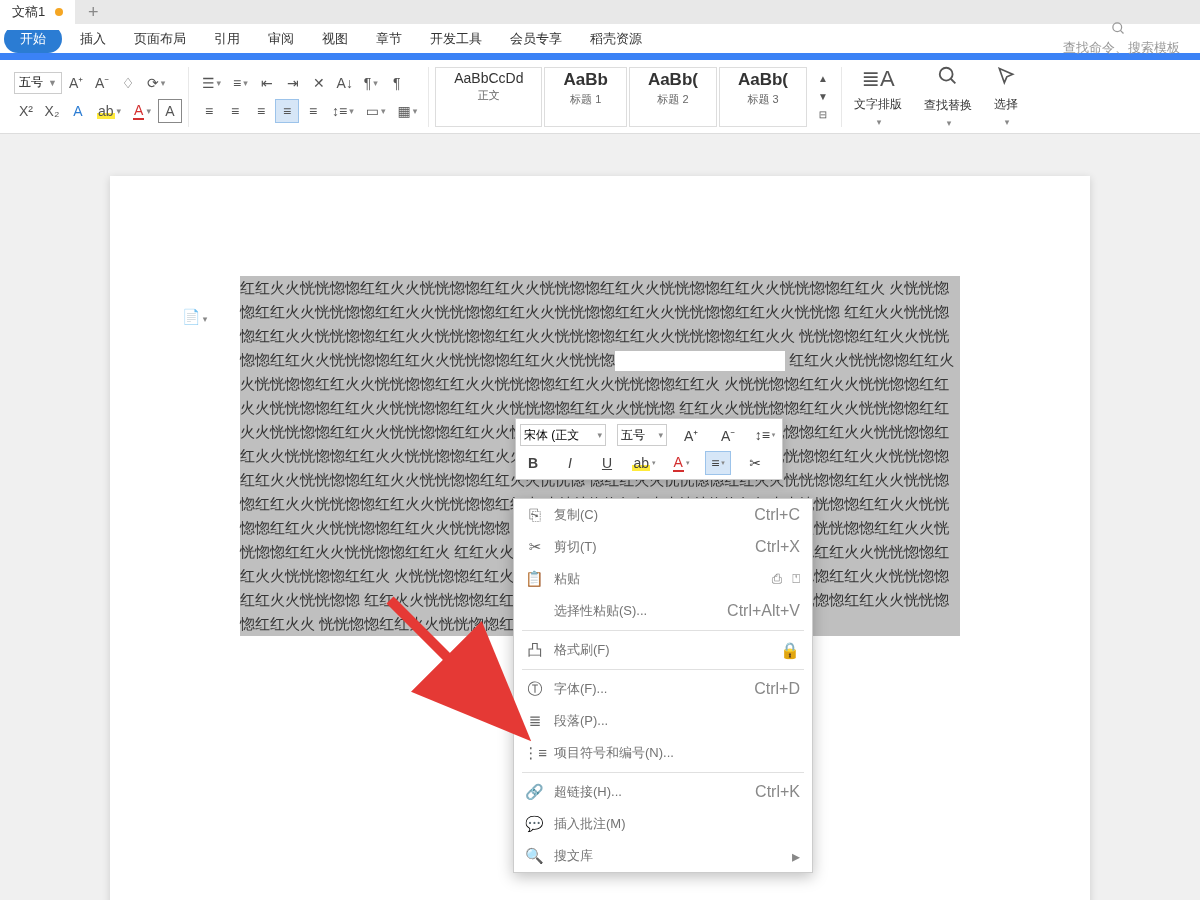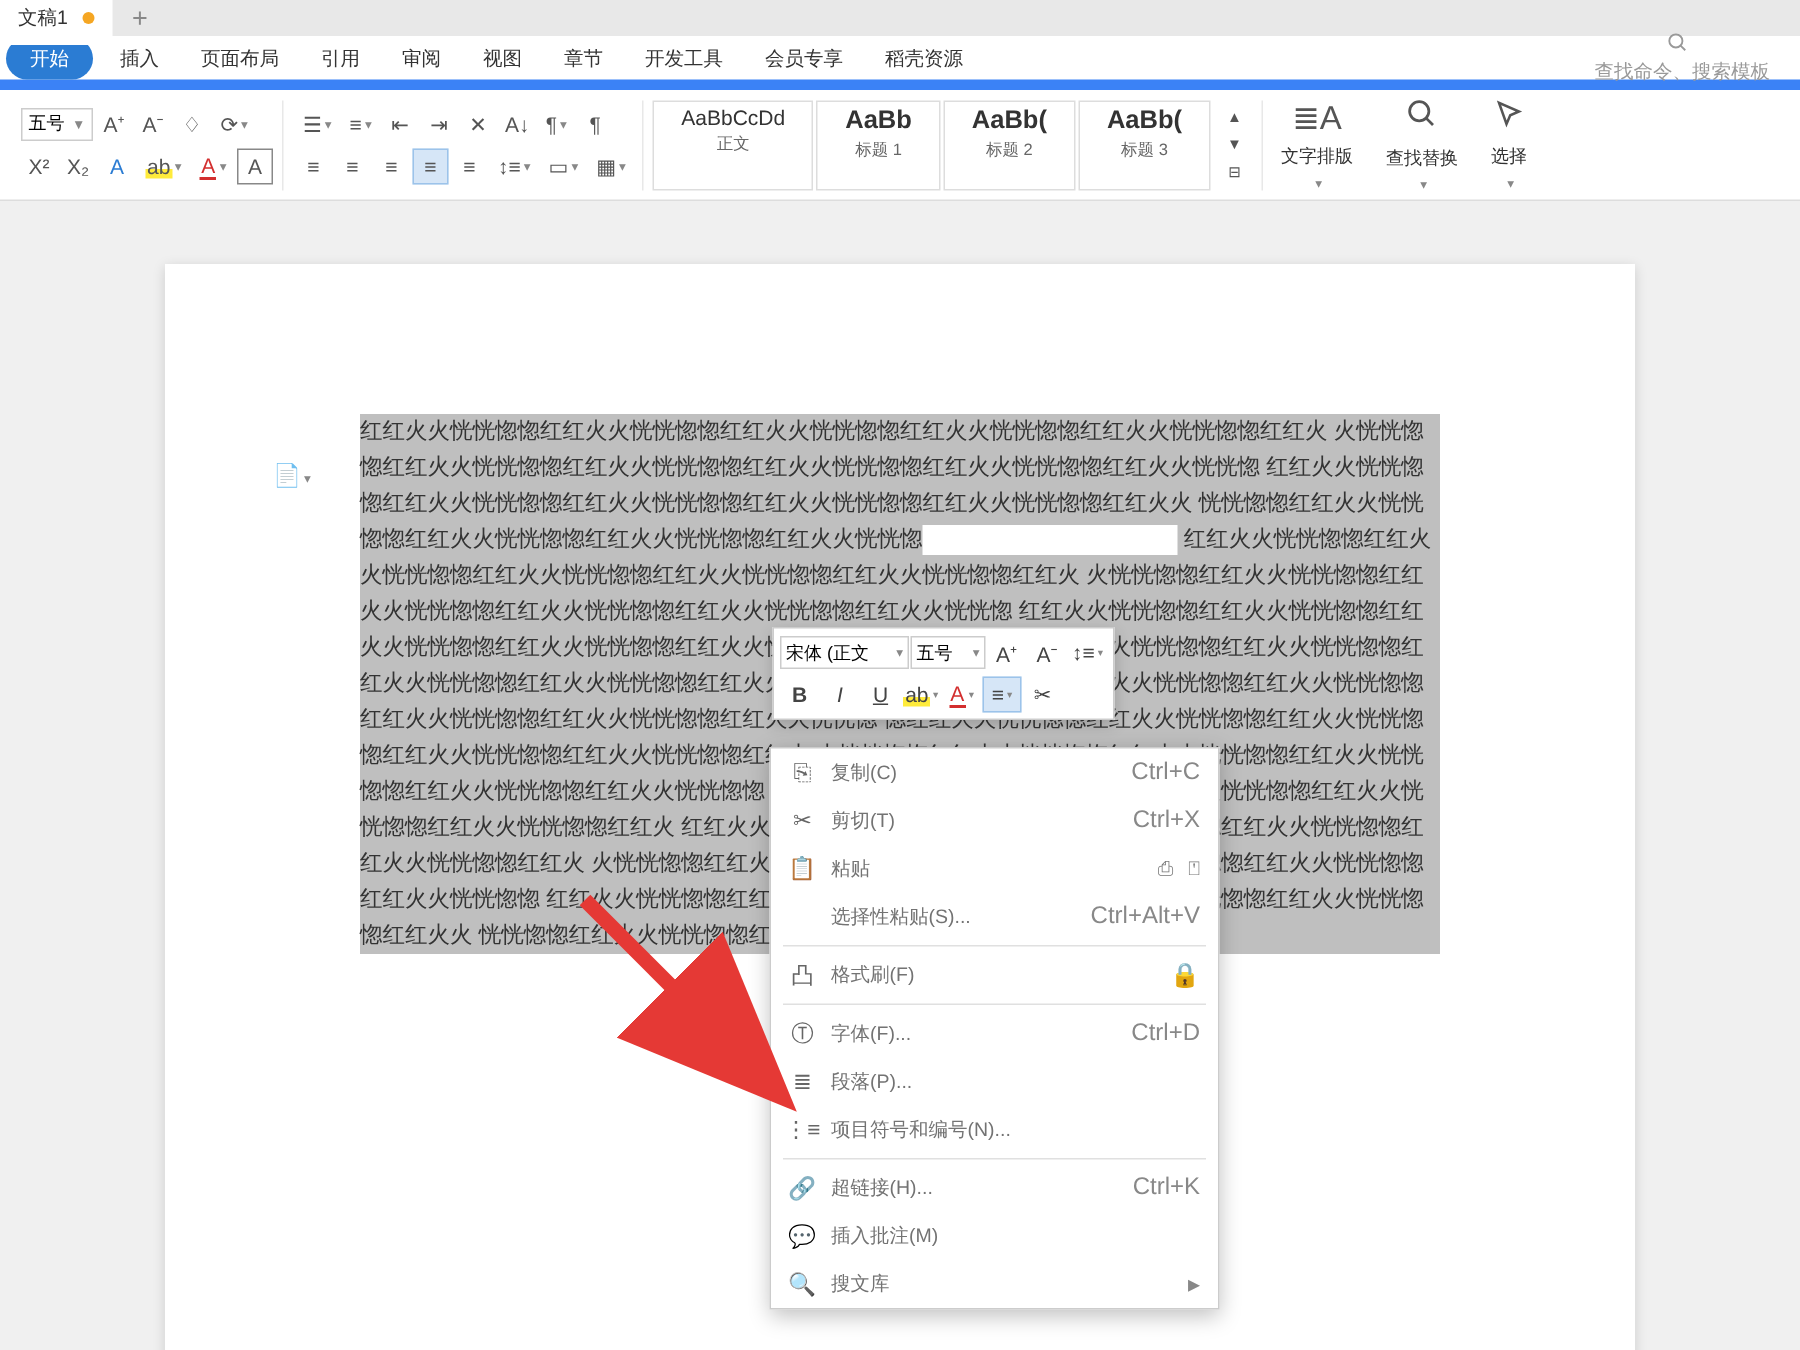--- a/index.html
+++ b/index.html
@@ -34,21 +34,21 @@
 
 
 .doc-area { position: absolute; top: 146px; left: 0; right: 0; bottom: 0; background: #f0f0f0; overflow: hidden; }
 .page { background: #fff; width: 980px; margin: 30px auto 0; min-height: 1200px; box-shadow: 0 2px 8px rgba(0,0,0,0.15); padding: 100px 130px 60px 130px; position: relative; }
 .page-icon { position: absolute; left: 72px; top: 132px; color: #4a90d9; font-size: 15px; }
 .doc-text { font-size: 15px; line-height: 24px; color: #333; background: #bfbfbf; user-select: none; word-break: break-all; }
 .doc-text .gap { background: #fff; display: inline-block; height: 20px; vertical-align: middle; }
 
 
 .mini-toolbar { position: absolute; left: 515px; top: 418px; background: #fff; border: 1px solid #ccc; box-shadow: 0 3px 10px rgba(0,0,0,0.2); padding: 2px; z-index: 20; }
-.mini-row { display: flex; align-items: center; gap: 1px; padding: 2px; }
+.mini-row { display: flex; align-items: center; gap: 11px; padding: 2px; }
 .mini-sel { border: 1px solid #ccc; height: 22px; font-size: 12px; padding: 0 3px; display: flex; align-items: center; justify-content: space-between; }
 .mbtn { width: 26px; height: 24px; display: flex; align-items: center; justify-content: center; cursor: pointer; font-size: 14px; color: #444; border: 1px solid transparent; }
 
 
 .context-menu { position: absolute; left: 513px; top: 498px; width: 300px; background: #fff; border: 1px solid #ccc; box-shadow: 0 4px 14px rgba(0,0,0,0.25); z-index: 19; font-size: 13px; }
 .cm-item { display: flex; align-items: center; height: 32px; padding: 0 12px 0 10px; cursor: pointer; }
 .cm-icon { width: 22px; display: flex; justify-content: center; color: #666; font-size: 15px; }
 .cm-label { flex: 1; margin-left: 8px; color: #737373; }
 .cm-shortcut { color: #888; font-size: 16px; }
 .cm-sep { height: 1px; background: #e0e0e0; margin: 3px 8px; }

